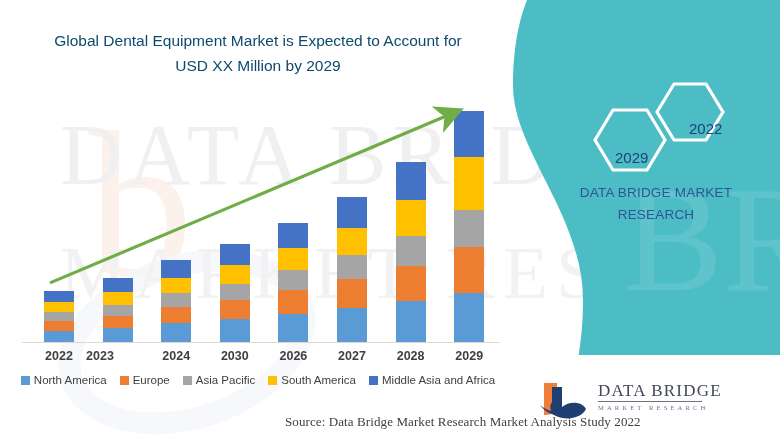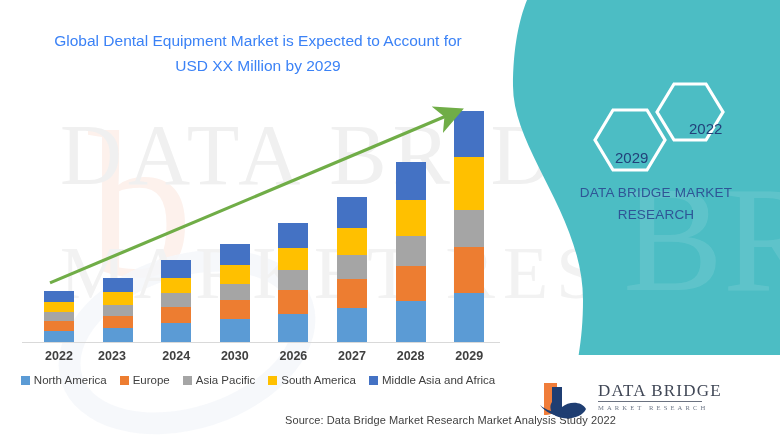--- a/index.html
+++ b/index.html
@@ -33,21 +33,21 @@
   }
   .wm-swirl{
     position:absolute;left:55px;top:255px;width:220px;height:130px;
     border:22px solid #f4f7fa;border-radius:50%;
     transform:rotate(-18deg);opacity:.85;pointer-events:none;
   }
 
   
   .chart-title{
     position:absolute;left:28px;top:28px;width:460px;
-    text-align:center;color:#3b82f6;font-size:15.5px;line-height:25px;
+    text-align:center;color:#0c4a6e;font-size:15.5px;line-height:25px;
   }
 
   
   .plot{position:absolute;left:0;top:0;width:520px;height:440px;}
   .baseline{
     position:absolute;left:22px;top:342px;width:478px;height:1px;
     background:#d9d9d9;
   }
   .bars{position:absolute;left:0;top:0;width:520px;height:342px;}
   .bar{position:absolute;bottom:0;width:30px;}
@@ -73,21 +73,21 @@
   .legend-label{font-size:11.5px;font-weight:normal;color:#404040;white-space:nowrap;}
 
   
   .footer-left{
     position:absolute;left:14px;top:414px;
     font-size:7.4px;color:#3f3f3f;font-family:"Liberation Serif", serif;
     white-space:nowrap;letter-spacing:.1px;
   }
   .footer-right{
     position:absolute;left:285px;top:414px;
-    font-size:11px;color:#3f3f3f;font-family:Liberation Sans, sans-serif;
+    font-size:13px;color:#3f3f3f;font-family:Liberation Serif, serif;
     white-space:nowrap;letter-spacing:.1px;
   }
 
   
   .panel-title{
     position:absolute;left:540px;top:8px;width:230px;
     text-align:center;color:#ffffff;font-size:14px;line-height:24px;
   }
   .hex-wrap{position:absolute;left:585px;top:78px;width:185px;height:110px;}
   .hex-label{
@@ -200,21 +200,21 @@
         <marker id="ah" markerWidth="9" markerHeight="9" refX="3" refY="4.5" orient="auto">
           <path d="M0,0 L9,4.5 L0,9 L2.4,4.5 Z" fill="#70ad47"></path>
         </marker>
       </defs>
       <line id="arrowline" x1="50" y1="282.8978978978979" x2="446.2" y2="116" stroke="#70ad47" stroke-width="3.2" marker-end="url(#ah)"></line>
     </svg>
   </div>
 
   <div class="xlabels" id="xlabels">
       <div class="xlab" style="left: 29px;">2022</div>
-      <div class="xlab" style="left: 82px;">2023</div>
+      <div class="xlab" style="left: 70px;">2023</div>
       <div class="xlab" style="left: 146.2px;">2024</div>
       <div class="xlab" style="left: 204.8px;">2030</div>
       <div class="xlab" style="left: 263.4px;">2026</div>
       <div class="xlab" style="left: 322px;">2027</div>
       <div class="xlab" style="left: 380.6px;">2028</div>
       <div class="xlab" style="left: 439.2px;">2029</div>
     </div>
 
   <div class="legend" id="legend">
       <div class="legend-item">

